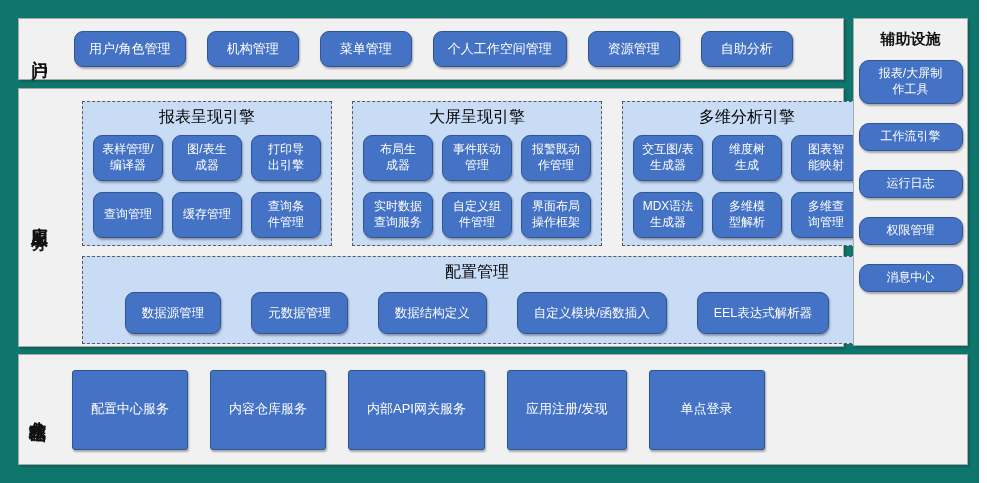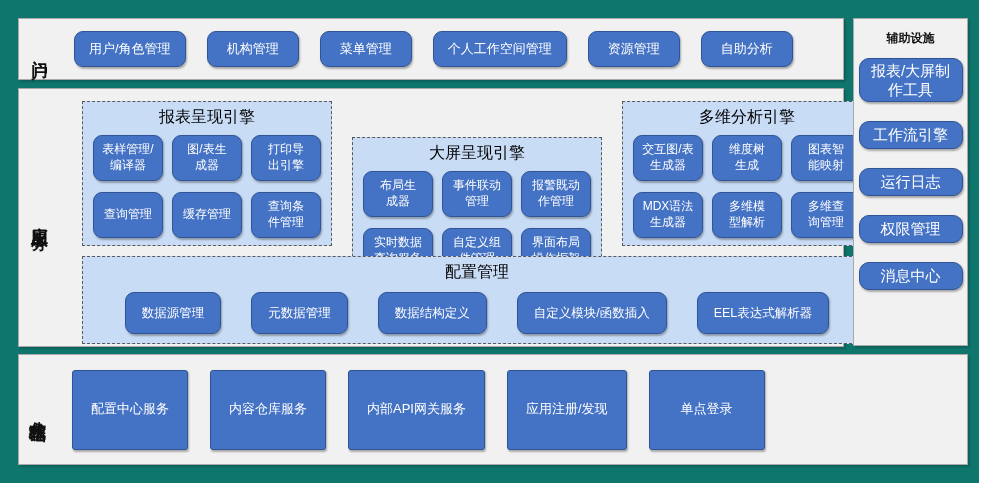--- a/index.html
+++ b/index.html
@@ -67,40 +67,40 @@
   .engine{top:12px;width:250px;height:145px;}
   .engine-grid{
     display:grid;
     grid-template-columns:repeat(3,1fr);
     grid-auto-rows:46px;
     column-gap:9px;row-gap:11px;
     padding:7px 10px 0 10px;
   }
   .engine-grid .btn{font-size:12px;padding:2px 1px;}
   #engine0{left:34px;}
-  #engine1{left:304px;margin-top:36px;}
+  #engine1{left:304px;}
   #engine2{left:574px;}
   .config{left:34px;top:167px;width:790px;height:88px;}
   .config-btns{
     display:flex;
     justify-content:center;
     gap:30px;
     margin-top:9px;
   }
   .config-btns .btn{height:42px;font-size:12.5px;padding:0 16px;white-space:nowrap;}
   
   #foundation{left:18px;top:354px;width:950px;height:111px;}
   #foundation .vlabel{letter-spacing:1px;font-size:17px;margin-left:10px;}
   .foundation-btns{display:flex;gap:22px;align-items:center;margin-left:26px;}
   .foundation-btns .btn{height:80px;font-size:13px;border-radius:3px;padding:0 18px;min-width:116px;}
   
   #aux{left:853px;top:18px;width:115px;height:328px;flex-direction:column;align-items:center;}
-  .aux-title{font-weight:bold;font-size:12px;color:#111;margin-top:11px;}
+  .aux-title{font-weight:bold;font-size:15px;color:#111;margin-top:11px;}
   .aux-btns{display:flex;flex-direction:column;gap:19px;align-items:center;margin-top:11px;width:100%;}
-  .aux-btns .btn{width:104px;min-height:28px;font-size:15px;border-radius:10px;padding:1px 2px;}
+  .aux-btns .btn{width:104px;min-height:28px;font-size:12px;border-radius:10px;padding:1px 2px;}
   .aux-btns .btn.tall{min-height:44px;}
 </style>
 </head>
 <body>
 
 <div class="canvas">
 
   <div class="section" id="portal">
     <div class="vlabel">门户</div>
     <div class="portal-btns">

